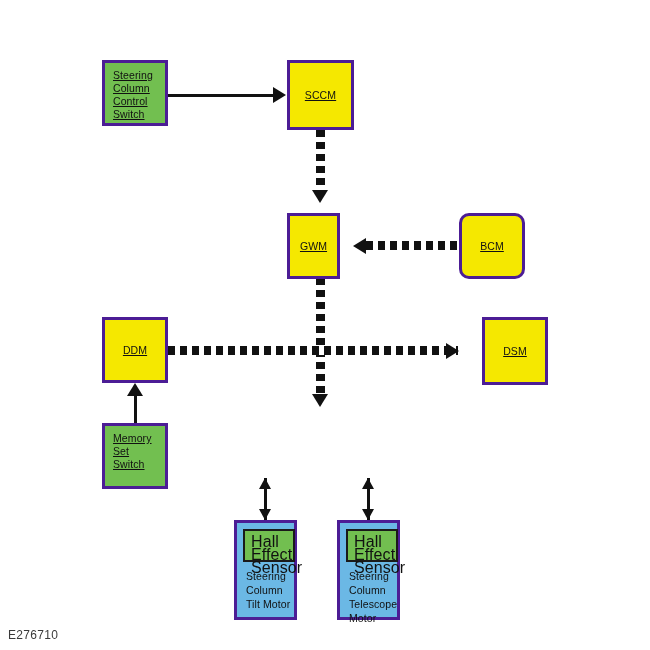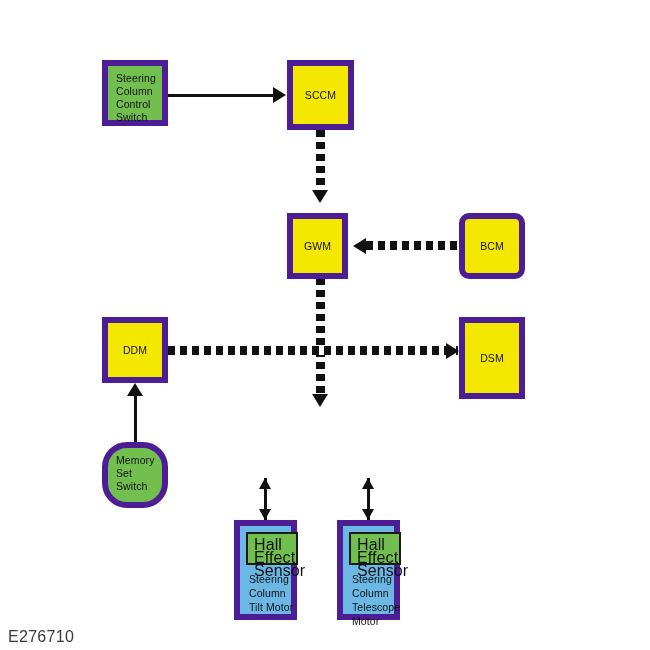--- a/index.html
+++ b/index.html
@@ -13,25 +13,26 @@
   #stage {
     position: relative;
     width: 650px;
     height: 650px;
     background: #ffffff;
     overflow: hidden;
   }
   .node {
     position: absolute;
     box-sizing: border-box;
-    border: 6px solid #4c1d95;
+    border: 3px solid #4c1d95;
     font-size: 10.5px;
     line-height: 13px;
     color: #111111;
     letter-spacing: 0.1px;
+    text-decoration: underline;
   }
   .node.yellow { background: #f5e800; }
   .node.green  { background: #72bf50; }
   .node.blue   { background: #6bb8e5; }
 
   .node.centered {
     display: flex;
     align-items: center;
     justify-content: center;
     text-align: left;
@@ -126,21 +127,21 @@
   .arrow.sm.up {
     border-left: 6px solid transparent;
     border-right: 6px solid transparent;
     border-bottom: 11px solid #111111;
   }
 
   .figure-id {
     position: absolute;
     left: 8px;
     top: 628px;
-    font-size: 16px;
+    font-size: 12px;
     color: #3a3a3a;
     letter-spacing: 0.3px;
   }
 </style>
 </head>
 <body>
 
 <div id="stage">
 
   <div class="solid-h" style="left:168px; top:93.5px; width:106px;"></div>
@@ -173,37 +174,37 @@
     <span class="lines">Steering
 Column
 Control
 Switch</span>
   </div>
 
   <div class="node yellow centered" style="left:287px; top:60px; width:67px; height:70px;">
     <span>SCCM</span>
   </div>
 
-  <div class="node yellow centered" style="left:287px; top:213px; width:61px; height:66px;">
+  <div class="node yellow centered" style="left:287px; top:213px; width:53px; height:66px;">
     <span>GWM</span>
   </div>
 
   <div class="node yellow centered" style="left:459px; top:213px; width:66px; height:66px;border-radius:10px;">
     <span>BCM</span>
   </div>
 
   <div class="node yellow centered" style="left:102px; top:317px; width:66px; height:66px;">
     <span>DDM</span>
   </div>
 
-  <div class="node yellow centered" style="left:459px; top:317px; width:66px; height:82px;">
+  <div class="node yellow centered" style="left:482px; top:317px; width:66px; height:68px;">
     <span>DSM</span>
   </div>
 
-  <div class="node green topleft" style="left:102px; top:442px; width:66px; height:66px;border-radius:25px;">
+  <div class="node green topleft" style="left:102px; top:423px; width:66px; height:66px;">
     <span class="lines">Memory
 Set
 Switch</span>
   </div>
 
 
   <div class="node blue" style="left:234px; top:520px; width:63px; height:100px;">
     <div class="subbox" style="left:6px; top:6px; width:52px; height:33px;">Hall Effect
 Sensor</div>
     <div class="motor-label" style="left:9px; top:46px; width:52px;">Steering

